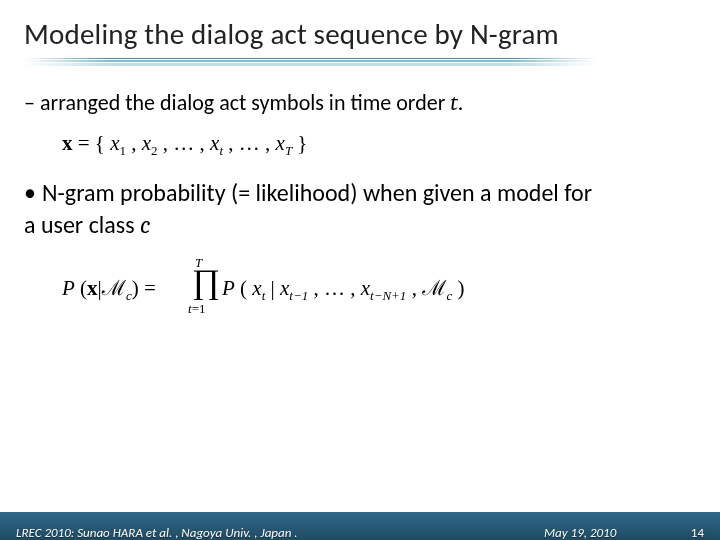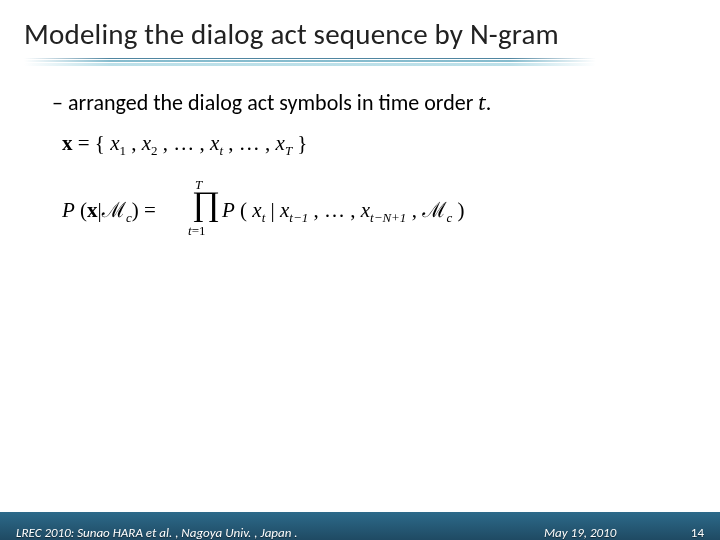--- a/index.html
+++ b/index.html
@@ -27,21 +27,21 @@
   .hrline {
     height: 1px;
     margin: 1px 0;
   }
   .hrline.c1 { background: linear-gradient(to right, rgba(60,120,150,0.0) 0%, rgba(60,120,150,0.9) 15%, rgba(60,120,150,0.9) 85%, rgba(60,120,150,0.0) 100%); height:1px;}
   .hrline.c2 { background: linear-gradient(to right, rgba(120,180,200,0.0) 0%, rgba(120,180,200,0.9) 15%, rgba(120,180,200,0.9) 85%, rgba(120,180,200,0.0) 100%); height:2px;}
   .hrline.c3 { background: linear-gradient(to right, rgba(180,220,230,0.0) 0%, rgba(180,220,230,0.9) 15%, rgba(180,220,230,0.9) 85%, rgba(180,220,230,0.0) 100%); height:3px;}
   .body { font-size: 24px; line-height: 1.35; }
   .b1 { margin-bottom: 4px; }
   .bullet-dot { display:inline-block; width:18px; }
-  .b2 { font-size: 22px; margin-left: 28px; margin-bottom: 10px; }
+  .b2 { font-size: 22px; margin-bottom: 10px; }
   .dash { display:inline-block; width:16px; }
   .eq { text-align:left; margin: 10px 0 18px 38px; }
   .eq svg { display:block; }
   .ital { font-style: italic; }
   .serif { font-family: "Cambria", "Times New Roman", serif; }
   .footer {
     position: absolute;
     left: 0; bottom: 0;
     width: 720px; height: 28px;
     background: linear-gradient(to bottom, #2d6a8a 0%, #1f4a63 100%);
@@ -87,20 +87,23 @@
           <tspan font-style="italic">x</tspan><tspan baseline-shift="-5" font-size="13">2</tspan>
           <tspan>, … , </tspan>
           <tspan font-style="italic">x</tspan><tspan baseline-shift="-5" font-size="13" font-style="italic">t</tspan>
           <tspan>, … , </tspan>
           <tspan font-style="italic">x</tspan><tspan baseline-shift="-5" font-size="13" font-style="italic">T</tspan>
           <tspan>}</tspan>
         </text>
       </svg>
     </div>
 
+    <div class="b1" style="margin-top:6px;">
+      <span class="bullet-dot">•</span><span>N-gram probability (= likelihood) when given a model for a user class </span><span class="ital serif">c</span>
+    </div>
 
     <div class="eq" style="margin-top:14px;">
       <svg width="470" height="66" viewBox="0 0 470 66">
         <text x="0" y="40" font-family="Times New Roman,serif" font-size="21">
           <tspan font-style="italic">P</tspan><tspan> (</tspan><tspan font-weight="bold">x</tspan><tspan>|</tspan><tspan>ℳ</tspan><tspan baseline-shift="-5" font-size="13" font-style="italic">c</tspan><tspan>) = </tspan>
         </text>
         <text x="130" y="38" font-family="Times New Roman,serif" font-size="34">∏</text>
         <text x="133" y="12" font-family="Times New Roman,serif" font-size="13" font-style="italic">T</text>
         <text x="126" y="58" font-family="Times New Roman,serif" font-size="13"><tspan font-style="italic">t</tspan>=1</text>
         <text x="160" y="40" font-family="Times New Roman,serif" font-size="21">

